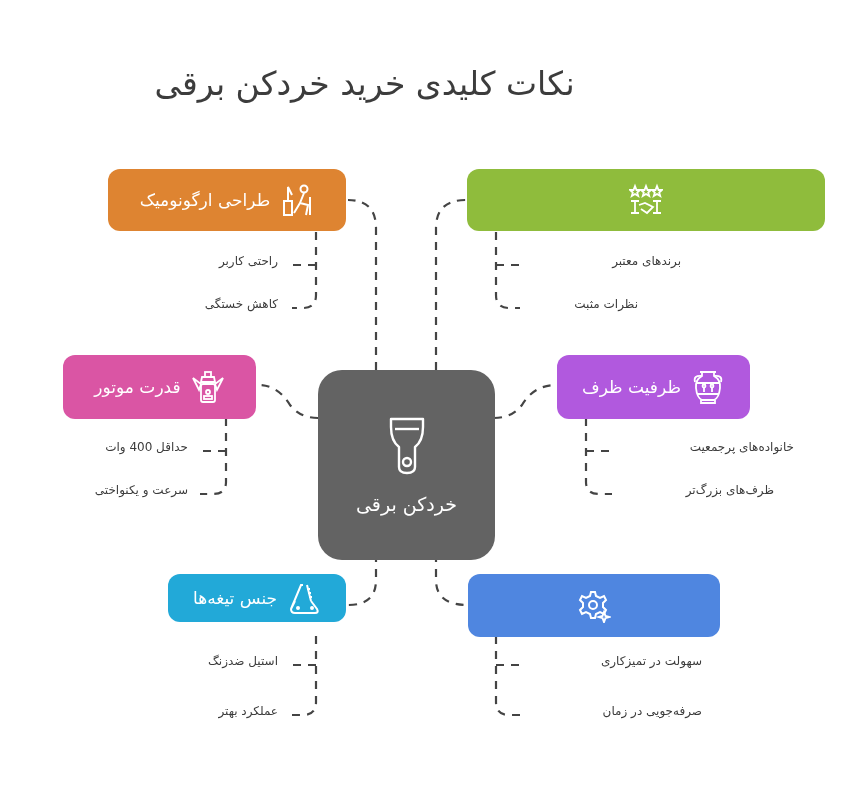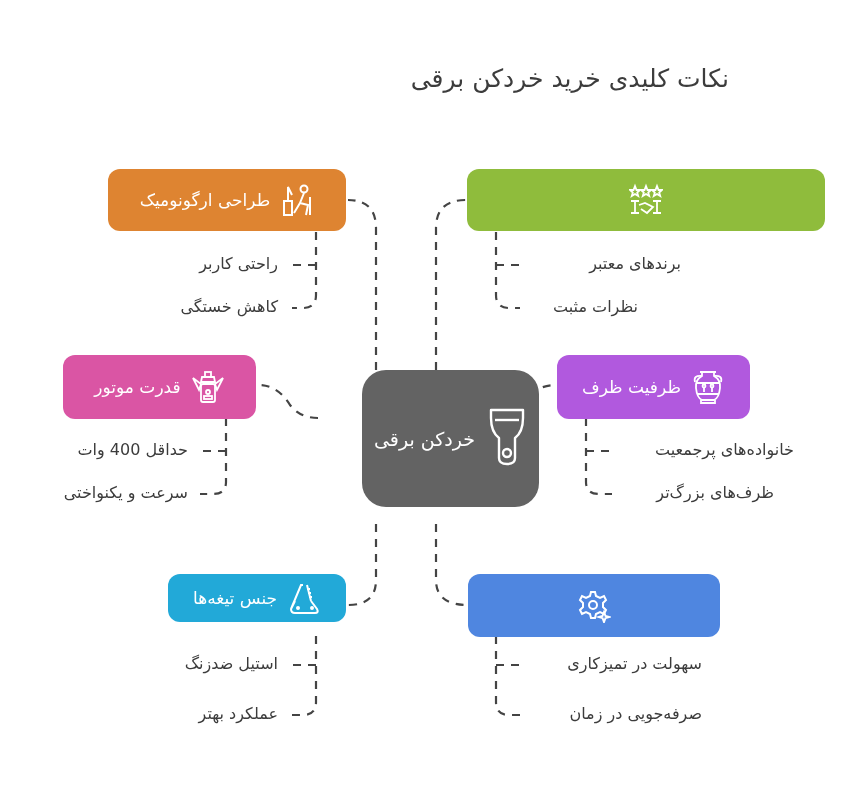--- a/index.html
+++ b/index.html
@@ -1,30 +1,30 @@
 <!DOCTYPE html>
 <html><head>
 <meta charset="utf-8">
 <style>
   html, body { margin:0; padding:0; background:#ffffff; }
   body { width:858px; height:790px; position:relative; overflow:hidden;
          font-family:"DejaVu Sans","Liberation Sans",sans-serif; }
-  .title { position:absolute; left:0; width:729px; top:64px; text-align:right;
-           font-size:25px; color:#3c3c3c; direction:rtl; }
+  .title { position:absolute; left:0; width:729px; top:64px; text-align:center;
+           font-size:33px; color:#3c3c3c; direction:rtl; }
   svg.lines { position:absolute; left:0; top:0; }
   .node { position:absolute; border-radius:12px; color:#fff; display:flex;
           align-items:center; justify-content:center; direction:rtl; gap:10px;
           font-size:17px; box-sizing:border-box; }
   .node .ico { width:34px; height:34px; display:inline-flex; }
-  .leaf { position:absolute; font-size:16px; color:#3c3c3c; direction:rtl;
+  .leaf { position:absolute; font-size:12px; color:#3c3c3c; direction:rtl;
           white-space:nowrap; }
-  .center { position:absolute; left:318px; top:370px; width:177px; height:137px;
+  .center { position:absolute; left:318px; top:370px; width:177px; height:190px;
             background:#636363; border-radius:24px; color:#fff; display:flex;
-            align-items:center; justify-content:center; gap:12px;
-            font-size:19px; direction:rtl;margin-left:44px; }
+            flex-direction:column; align-items:center; justify-content:center; gap:12px;
+            font-size:19px; direction:rtl; }
 </style>
 </head>
 <body>
 
 <div class="title">نکات کلیدی خرید خردکن برقی</div>
 
 <svg class="lines" width="858" height="790">
   <g fill="none" stroke="#444" stroke-width="2.2" stroke-dasharray="8 7">
 
     <path d="M376,370 L376,228 Q376,200 348,200"></path>

